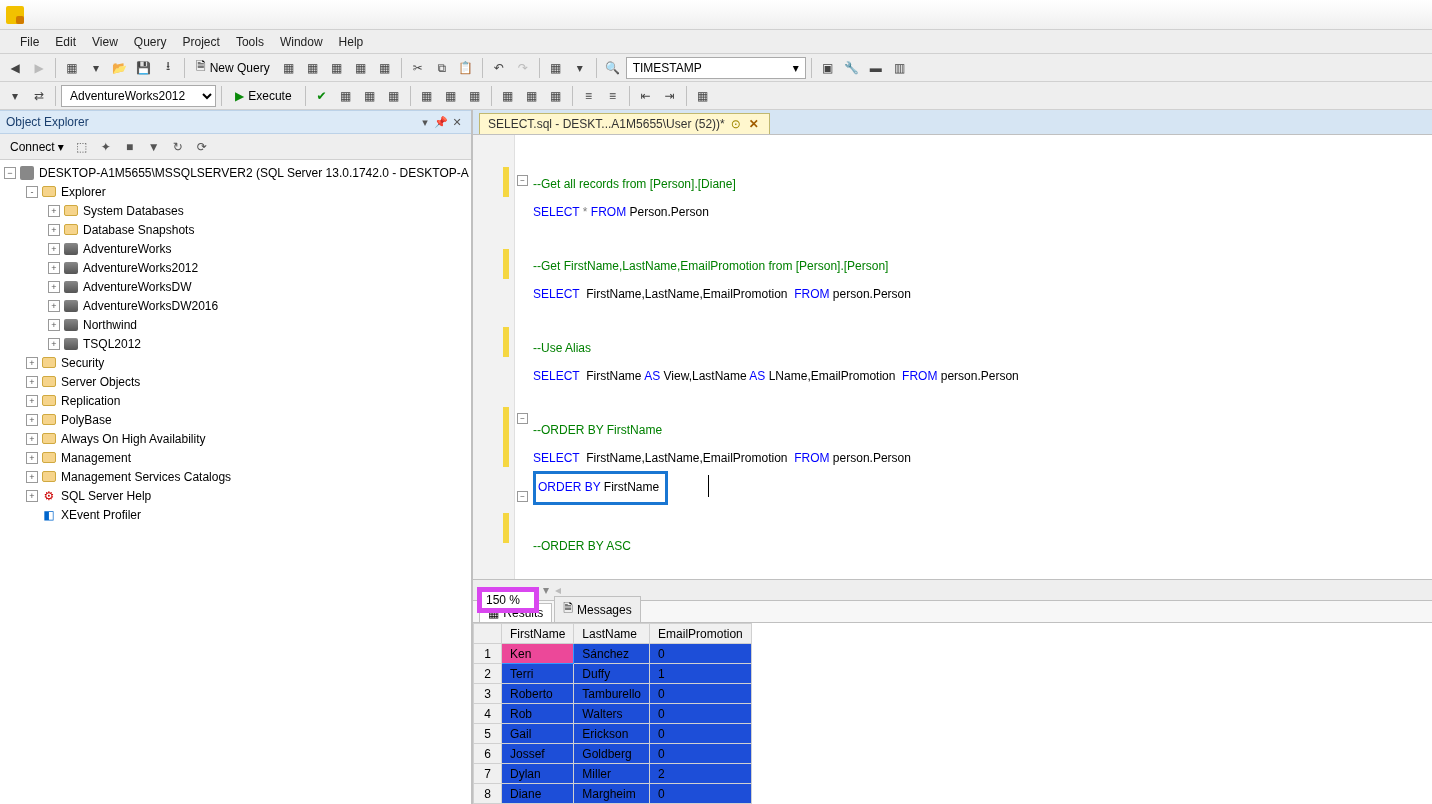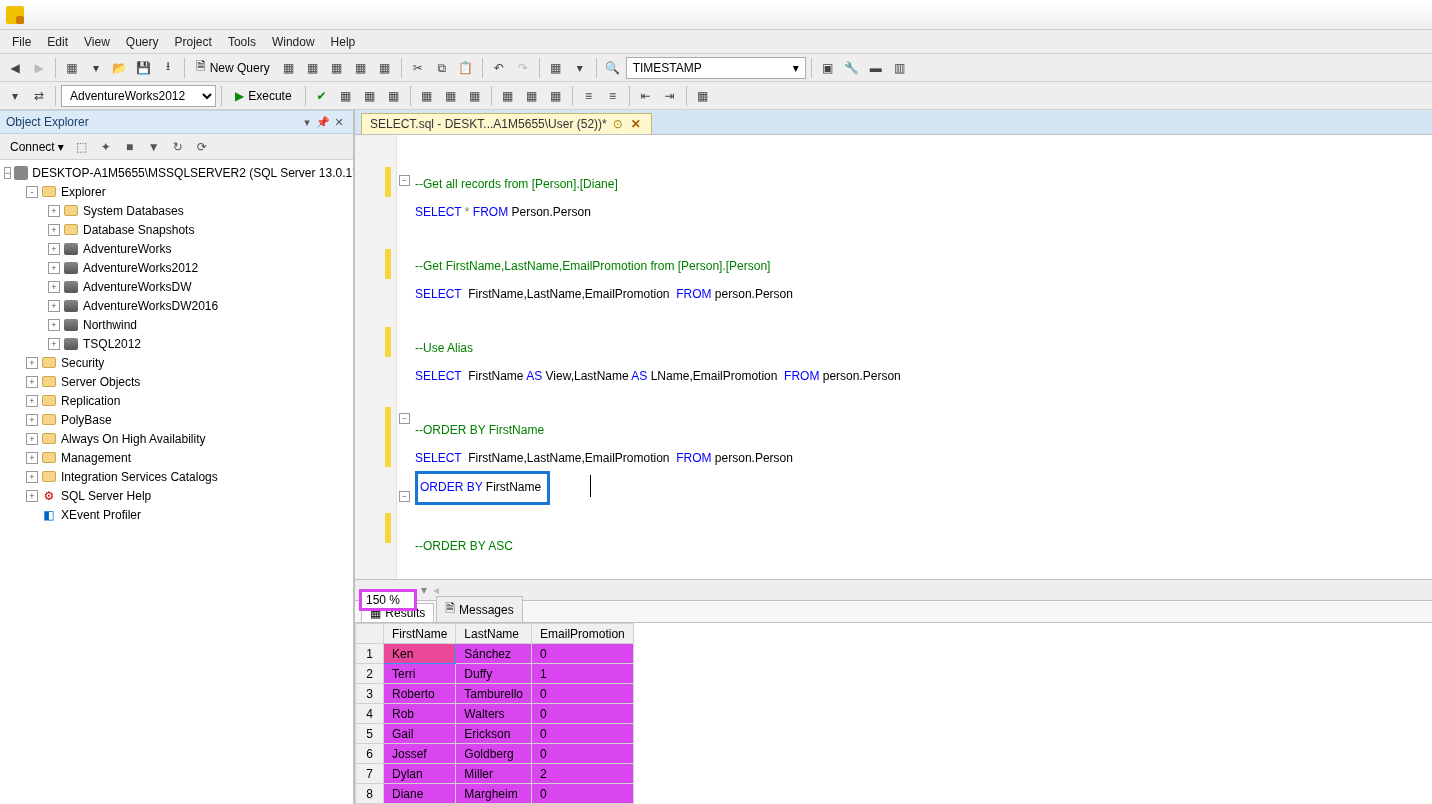--- a/index.html
+++ b/index.html
@@ -5,36 +5,36 @@
 * { margin: 0; padding: 0; box-sizing: border-box; font-family: "Segoe UI", Tahoma, sans-serif; font-size: 12px; }
 body { background: #fff; width: 1432px; height: 804px; overflow: hidden; display: flex; flex-direction: column; }
 
 
 .title-bar { background: linear-gradient(#fff, #efefef); height: 30px; display: flex; align-items: center; padding: 0 6px; border-bottom: 1px solid #d0d0d0; }
 .title-icon { width: 18px; height: 18px; background: #f2c100; border-radius: 2px; margin-right: 6px; position: relative; }
 .title-icon::after { content: ""; position: absolute; width: 8px; height: 8px; background: #d17b00; right: 0; bottom: 0; border-radius: 2px; }
 .title-text { color: #333; font-size: 13px; }
 
 
-.menu-bar { background: #eee; height: 24px; display: flex; align-items: center; padding: 0 4px; border-bottom: 1px solid #d0d0d0; }
+.menu-bar { background: #eee; height: 24px; display: flex; align-items: center; padding: 0 12px; border-bottom: 1px solid #d0d0d0; }
 .menu-item { padding: 3px 8px; color: #222; cursor: pointer; }
 
 
 .toolbar { background: #eee; height: 28px; display: flex; align-items: center; padding: 0 4px; border-bottom: 1px solid #d0d0d0; gap: 2px; }
 .tb-btn { width: 22px; height: 22px; border: 1px solid transparent; display: flex; align-items: center; justify-content: center; cursor: pointer; color: #444; background: transparent; }
 .tb-sep { width: 1px; height: 20px; background: #c0c0c0; margin: 0 3px; }
 .tb-label-btn { display: flex; align-items: center; padding: 0 6px; height: 22px; gap: 4px; cursor: pointer; }
 .tb-dropdown { height: 22px; border: 1px solid #aaa; background: #fff; padding: 0 4px; font-size: 12px; }
 .execute-btn { display: flex; align-items: center; gap: 4px; padding: 0 8px; height: 22px; cursor: pointer; }
 .execute-btn .tri { color: #0a8a0a; font-size: 12px; }
 .timestamp-dropdown { width: 180px; height: 22px; border: 1px solid #aaa; background: #fff; padding: 0 6px; display: flex; align-items: center; justify-content: space-between; }
 
 
 .main-area { flex: 1; display: flex; overflow: hidden; }
-.left-panel { width: 355px; display: flex; flex-direction: column; border-right: 2px solid #c0c0c0; }
+.left-panel { width: 473px; display: flex; flex-direction: column; border-right: 2px solid #c0c0c0; }
 .panel-header { background: #dceaf7; height: 24px; display: flex; align-items: center; padding: 0 6px; color: #1a3f6e; font-weight: 500; border-top: 1px solid #bcd2e8; border-bottom: 1px solid #bcd2e8; }
 .panel-header-spacer { flex: 1; }
 .panel-header-btn { width: 16px; height: 16px; display: flex; align-items: center; justify-content: center; color: #555; cursor: pointer; font-size: 11px; }
 .explorer-toolbar { background: #eee; height: 26px; display: flex; align-items: center; padding: 0 6px; gap: 4px; border-bottom: 1px solid #d0d0d0; }
 .connect-btn { padding: 0 4px; display: flex; align-items: center; gap: 3px; cursor: pointer; }
 .et-btn { width: 20px; height: 20px; display: flex; align-items: center; justify-content: center; cursor: pointer; color: #555; }
 .tree { flex: 1; background: #fff; overflow: auto; padding-top: 3px; }
 .tree-row { display: flex; align-items: center; height: 19px; cursor: pointer; white-space: nowrap; }
 .expander { width: 12px; height: 12px; border: 1px solid #999; display: flex; align-items: center; justify-content: center; font-size: 9px; color: #555; margin-right: 3px; background: #fff; }
 .tree-icon { width: 16px; height: 14px; margin-right: 4px; display: inline-flex; align-items: center; justify-content: center; }
@@ -58,31 +58,31 @@
 .code { flex: 1; font-family: Consolas, monospace; font-size: 18px; line-height: 26px; padding: 8px 2px; white-space: pre; position: relative; overflow: hidden; }
 .kw { color: #0000ff; }
 .cm { color: #008000; }
 .op { color: #808080; }
 .id { color: #000; }
 .highlight-box { display: inline-block; border: 3px solid #1976d2; padding: 0 6px 2px 2px; background: #fff; }
 .text-cursor { display: inline-block; width: 1px; height: 22px; background: #000; vertical-align: middle; margin-left: 40px; }
 
 
 .zoom-bar { height: 22px; background: #eee; border-top: 1px solid #c0c0c0; border-bottom: 1px solid #c0c0c0; display: flex; align-items: center; padding: 0 4px; font-size: 12px; }
-.zoom-select { border: 3px solid #d946ef; background: #fff; padding: 1px 14px 1px 4px; position: relative; margin-top: 20px; }
+.zoom-select { border: 5px solid #d946ef; background: #fff; padding: 1px 14px 1px 4px; position: relative; margin-top: 20px; }
 
 
 .result-tabs { height: 22px; background: #f7f7f7; display: flex; align-items: flex-end; padding-left: 6px; gap: 2px; border-bottom: 1px solid #c0c0c0; }
 .result-tab { border: 1px solid #c0c0c0; border-bottom: none; padding: 2px 8px; display: flex; align-items: center; gap: 4px; background: #fff; cursor: pointer; font-size: 12px; }
 .result-tab.inactive { background: #eee; }
 
 
 .grid { overflow: auto; background: #fff; }
 table.results { border-collapse: collapse; font-size: 12px; }
-table.results th, table.results td { border: 1px solid #d0d0d0; padding: 2px 8px; text-align: left; background: #d946ef; height: 20px; }
+table.results th, table.results td { border: 1px solid #d0d0d0; padding: 2px 8px; text-align: left; background: #1d4ed8; height: 20px; }
 table.results th { background: #f0f0f0; font-weight: normal; }
 table.results .rownum { background: #f0f0f0; width: 28px; text-align: center; }
 table.results td.sel { border: 1px solid #3399ff; background: #ec4899; }
 </style>
 </head>
 <body>
 
 <div class="title-bar">
   <div class="title-icon"></div>
 </div>
@@ -309,21 +309,21 @@
             <span class="tree-icon">
               <span class="folder"></span>
             </span>
             <span>Management</span>
           </div>
           <div class="tree-row" style="padding-left: 26px;">
             <span class="expander">+</span>
             <span class="tree-icon">
               <span class="folder"></span>
             </span>
-            <span>Integration Services Catalogs</span>
+            <span>Management Services Catalogs</span>
           </div>
           <div class="tree-row" style="padding-left: 26px;">
             <span class="expander">+</span>
             <span class="tree-icon">
               <span style="color:#c00;">⚙</span>
             </span>
             <span>SQL Server Help</span>
           </div>
           <div class="tree-row" style="padding-left: 26px;">
             <span style="width:15px;display:inline-block"></span>

